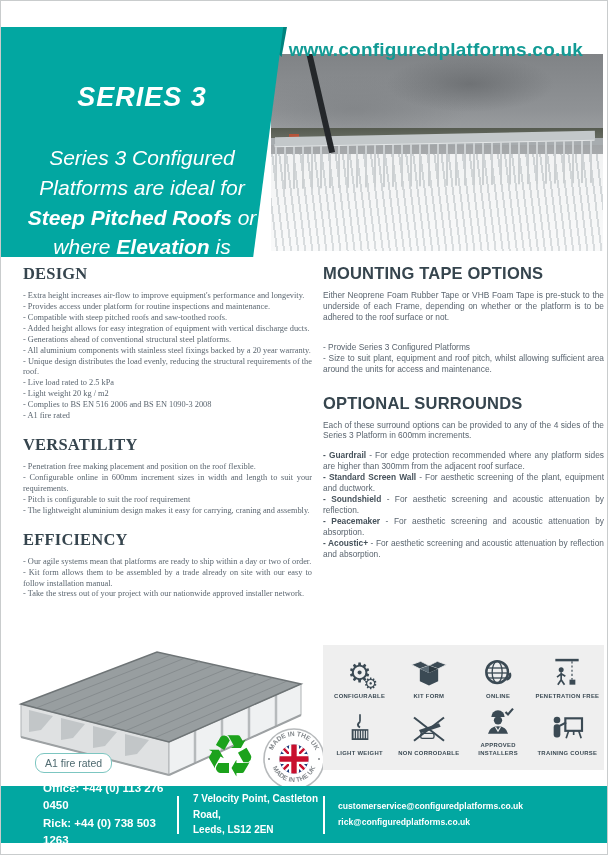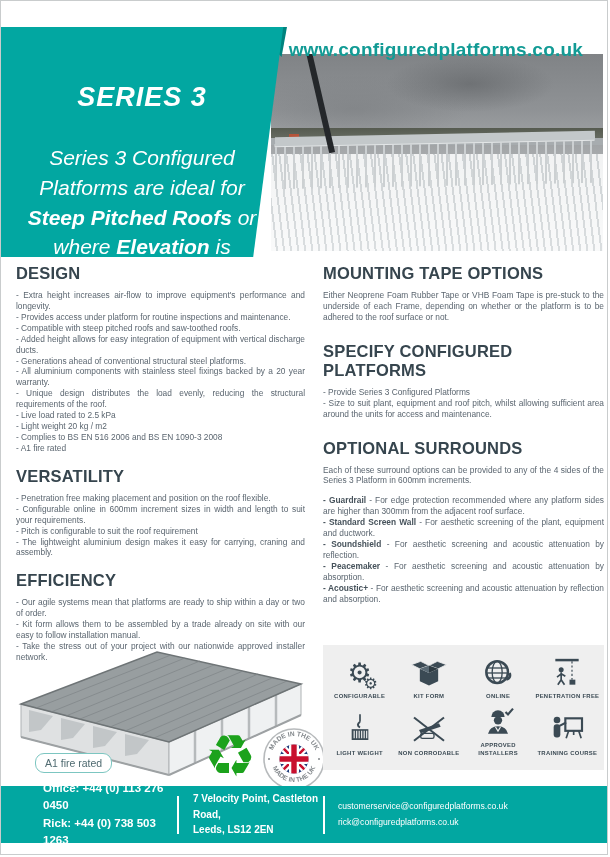--- a/index.html
+++ b/index.html
@@ -33,21 +33,21 @@
   .banner { position:absolute; left:0; top:26px; width:334px; height:230px; background:#02a7a1;
     clip-path:polygon(0 0, 84.5% 0, 75.5% 100%, 0 100%); z-index:3;font-style:italic; }
   .fold { position:absolute; left:252px; top:26px; width:34px; height:30px; background:#00837e;
     clip-path:polygon(0 0, 100% 0, 84% 100%); z-index:2; }
   .banner-inner { padding-top:55px; width:282px; text-align:center; color:#fff; }
   .hero-title { font-size:27px; font-weight:bold; letter-spacing:1px; }
   .hero-tagline { margin:30px auto 0; width:256px; font-size:21px; line-height:1.42; }
   .hero-tagline .b { font-weight:bold; }
 
   
-  .col-left  { position:absolute; left:15px;  top:263px; width:289px; }
+  .col-left  { position:absolute; left:22px;  top:263px; width:289px;font-family:Liberation Serif, serif; }
   .col-right { position:absolute; left:322px; top:263px; width:281px; }
   h2.sec-title { font-size:16.5px; font-weight:bold; color:#36454e; letter-spacing:.2px; margin:0 0 7px; }
   p.body { font-size:8.35px; color:#5b6670; line-height:1.31; text-align:justify; margin:0; }
   .sec { margin-bottom:13px; }
   .gap-lg { margin-bottom:19px; }
   .lead { font-weight:bold; color:#46525b; }
 
   
   .features-box { position:absolute; left:322px; top:644px; width:281px; height:125px; background:#efefef;
     display:grid; grid-template-columns:repeat(4,1fr); grid-template-rows:1fr 1fr; padding:8px 2px; z-index:2; }
@@ -64,21 +64,21 @@
   .recycle { position:absolute; left:203px; top:726px; z-index:2; font-size:58px; line-height:1; color:#1ca21c;
     font-family:"DejaVu Sans", sans-serif; }
   .uk-badge { position:absolute; left:262px; top:727px; z-index:2; }
 
   
   .footer { position:absolute; left:0; bottom:11px; width:100%; height:57px; background:#02a7a1; color:#fff;
     display:flex; align-items:center; z-index:4; }
   .f-cell1 { padding-left:42px; width:176px; font-weight:bold; font-size:11.5px; line-height:1.5; }
   .f-cell2 { padding-left:14px; width:144px; font-weight:bold; font-size:10px; line-height:1.55; }
   .f-cell3 { padding-left:13px; font-size:8.6px; line-height:1.8; }
-  .f-cell3 a { color:#fff; text-decoration:none; display:block; }
+  .f-cell3 a { color:#fff; text-decoration:none; display:block;font-weight:bold; }
   .vdiv { width:2px; height:38px; background:#fff; }
 </style>
 </head>
 <body>
 
 <div class="page">
 
   <a class="site-url" href="#">www.configuredplatforms.co.uk</a>
 
   <div class="photo">
@@ -131,21 +131,20 @@
       <p class="body">- Take the stress out of your project with our nationwide approved installer network.</p>
     </div>
   </div>
 
   <div class="col-right">
     <div class="sec gap-lg">
       <h2 class="sec-title">MOUNTING TAPE OPTIONS</h2>
       <p class="body">Either Neoprene Foam Rubber Tape or VHB Foam Tape is pre-stuck to the underside of each Frame, depending on whether or the platform is to be adhered to the roof surface or not.</p>
     </div>
     <div class="sec gap-lg">
-      <h2 class="sec-title">SPECIFY CONFIGURED PLATFORMS</h2>
       <p class="body">- Provide Series 3 Configured Platforms</p>
       <p class="body">- Size to suit plant, equipment and roof pitch, whilst allowing sufficient area around the units for access and maintenance.</p>
     </div>
     <div class="sec">
       <h2 class="sec-title">OPTIONAL SURROUNDS</h2>
       <p class="body" style="margin-bottom:9px;">Each of these surround options can be provided to any of the 4 sides of the Series 3 Platform in 600mm increments.</p>
       <p class="body"><span class="lead">- Guardrail</span><span> - For edge protection recommended where any platform sides are higher than 300mm from the adjacent roof surface.</span></p>
       <p class="body"><span class="lead">- Standard Screen Wall</span><span> - For aesthetic screening of the plant, equipment and ductwork.</span></p>
       <p class="body"><span class="lead">- Soundshield</span><span> - For aesthetic screening and acoustic attenuation by reflection.</span></p>
       <p class="body"><span class="lead">- Peacemaker</span><span> - For aesthetic screening and acoustic attenuation by absorption.</span></p>

